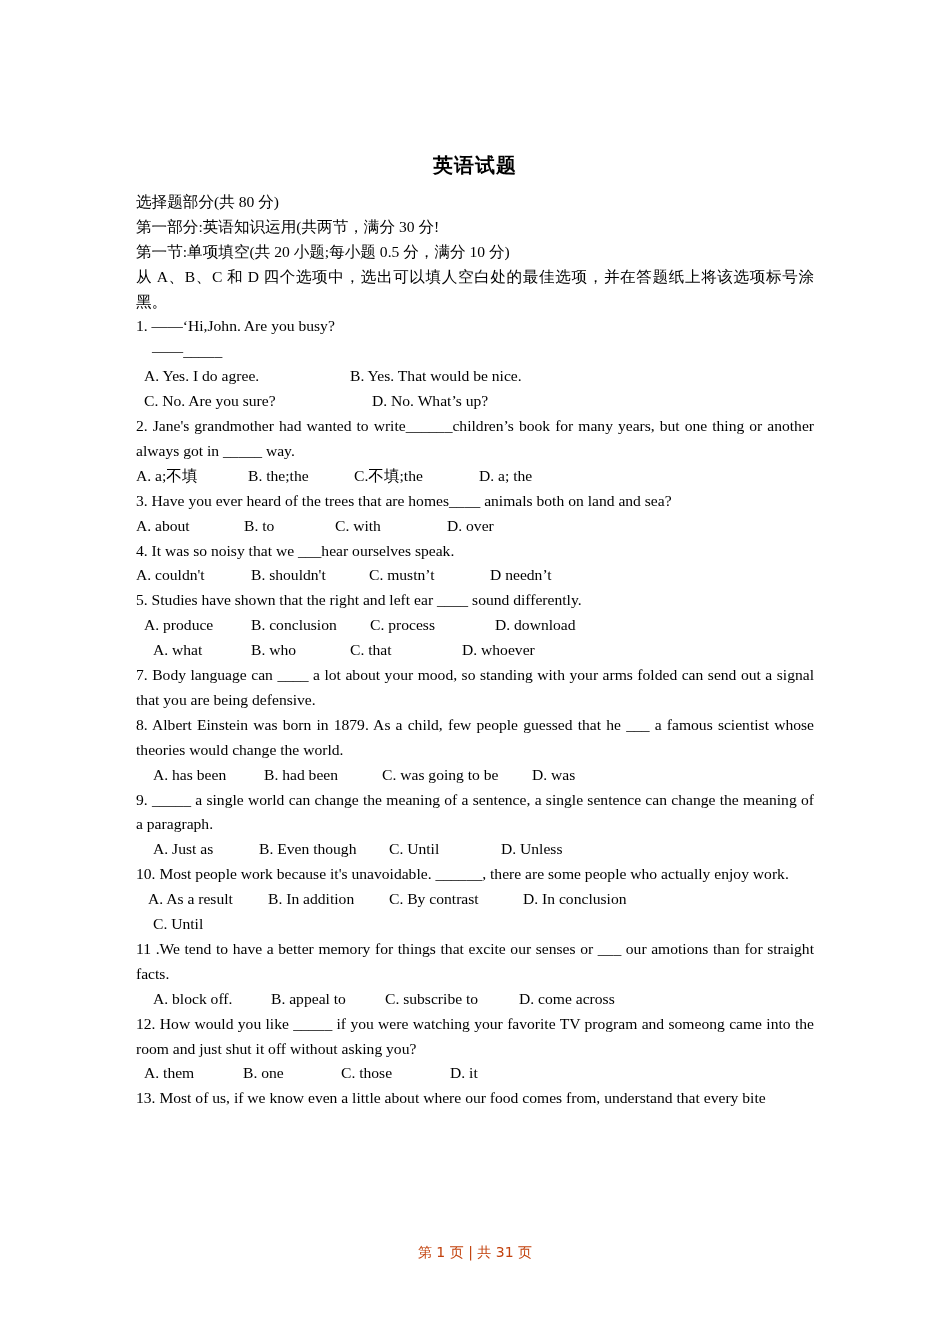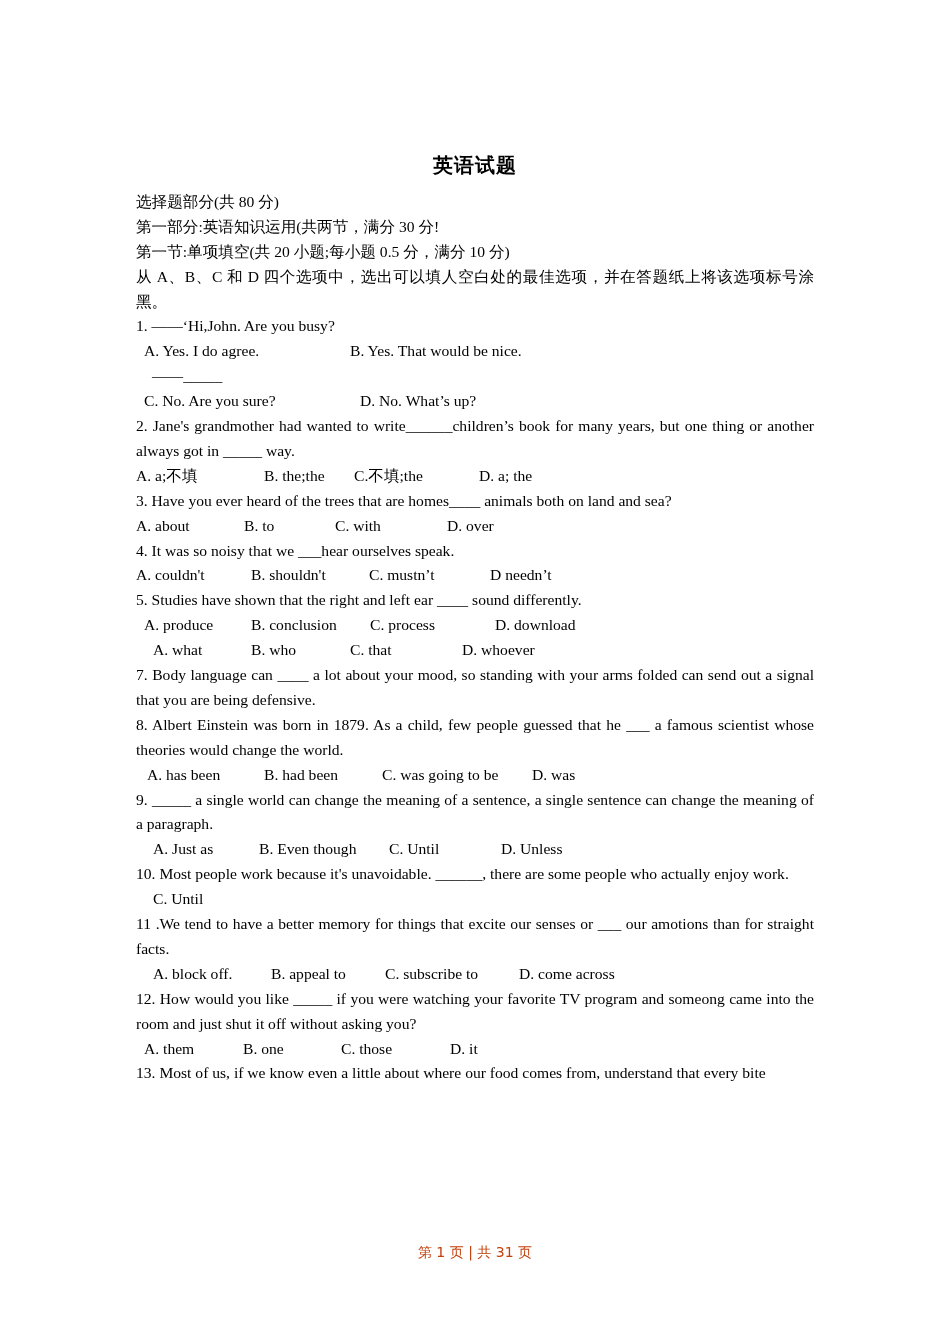--- a/index.html
+++ b/index.html
@@ -23,35 +23,35 @@
   <div class="title">英语试题</div>
 
   <div class="body">
     <div class="line">选择题部分(共 80 分)</div>
     <div class="line">第一部分:英语知识运用(共两节，满分 30 分!</div>
     <div class="line">第一节:单项填空(共 20 小题;每小题 0.5 分，满分 10 分)</div>
     <div class="para wrap">从 A、B、C 和 D 四个选项中，选出可以填人空白处的最佳选项，并在答题纸上将该选项标号涂黑。</div>
 
     <div class="line">1. ——‘Hi,John. Are you busy?</div>
     <div class="line">
+        <span style="position:absolute;left:16px;">——_____</span>
+      </div>
+    <div class="line">
       <span class="opt" style="left:8px">A. Yes. I do agree.</span>
       <span class="opt" style="left:214px">B. Yes. That would be nice.</span>
     </div>
     <div class="line">
-        <span style="position:absolute;left:16px;">——_____</span>
-      </div>
-    <div class="line">
       <span class="opt" style="left:8px">C. No. Are you sure?</span>
-      <span class="opt" style="left:224px">D. No. What’s up?</span>
+      <span class="opt" style="left:236px">D. No. What’s up?</span>
     </div>
 
     <div class="para wrap">2. Jane's grandmother had wanted to write______children’s book for many years, but one thing or another always got in _____ way.</div>
     <div class="line">
       <span class="opt" style="left:0px">A. a;不填</span>
-      <span class="opt" style="left:128px">B. the;the</span>
+      <span class="opt" style="left:112px">B. the;the</span>
       <span class="opt" style="left:218px">C.不填;the</span>
       <span class="opt" style="left:343px">D. a; the</span>
     </div>
 
     <div class="line">3. Have you ever heard of the trees that are homes____ animals both on land and sea?</div>
     <div class="line">
       <span class="opt" style="left:0px">A. about</span>
       <span class="opt" style="left:108px">B. to</span>
       <span class="opt" style="left:199px">C. with</span>
       <span class="opt" style="left:311px">D. over</span>
@@ -77,35 +77,41 @@
       <span class="opt" style="left:17px">A. what</span>
       <span class="opt" style="left:115px">B. who</span>
       <span class="opt" style="left:214px">C. that</span>
       <span class="opt" style="left:326px">D. whoever</span>
     </div>
 
     <div class="para wrap">7. Body language can ____ a lot about your mood, so standing with your arms folded can send out a signal that you are being defensive.</div>
 
     <div class="para wrap">8. Albert Einstein was born in 1879. As a child, few people guessed that he ___ a famous scientist whose theories would change the world.</div>
     <div class="line">
-      <span class="opt" style="left:11px">A. has been</span>
+      <span class="opt" style="left:17px">A. has been</span>
       <span class="opt" style="left:128px">B. had been</span>
       <span class="opt" style="left:246px">C. was going to be</span>
       <span class="opt" style="left:396px">D. was</span>
     </div>
 
     <div class="para wrap">9. _____ a single world can change the meaning of a sentence, a single sentence can change the meaning of a paragraph.</div>
     <div class="line">
       <span class="opt" style="left:17px">A. Just as</span>
       <span class="opt" style="left:123px">B. Even though</span>
       <span class="opt" style="left:253px">C. Until</span>
       <span class="opt" style="left:365px">D. Unless</span>
     </div>
 
     <div class="para wrap">10. Most people work because it's unavoidable. ______, there are some people who actually enjoy work.</div>
+    <div class="line">
+      <span class="opt" style="left:12px">A. As a result</span>
+      <span class="opt" style="left:132px">B. In addition</span>
+      <span class="opt" style="left:253px">C. By contrast</span>
+      <span class="opt" style="left:387px">D. In conclusion</span>
+    </div>
     <div class="line">
       <span class="opt" style="left:17px">C. Until</span>
     </div>
 
     <div class="para wrap">11 .We tend to have a better memory for things that excite our senses or ___ our amotions than for straight facts.</div>
     <div class="line">
       <span class="opt" style="left:17px">A. block off.</span>
       <span class="opt" style="left:135px">B. appeal to</span>
       <span class="opt" style="left:249px">C. subscribe to</span>
       <span class="opt" style="left:383px">D. come across</span>

